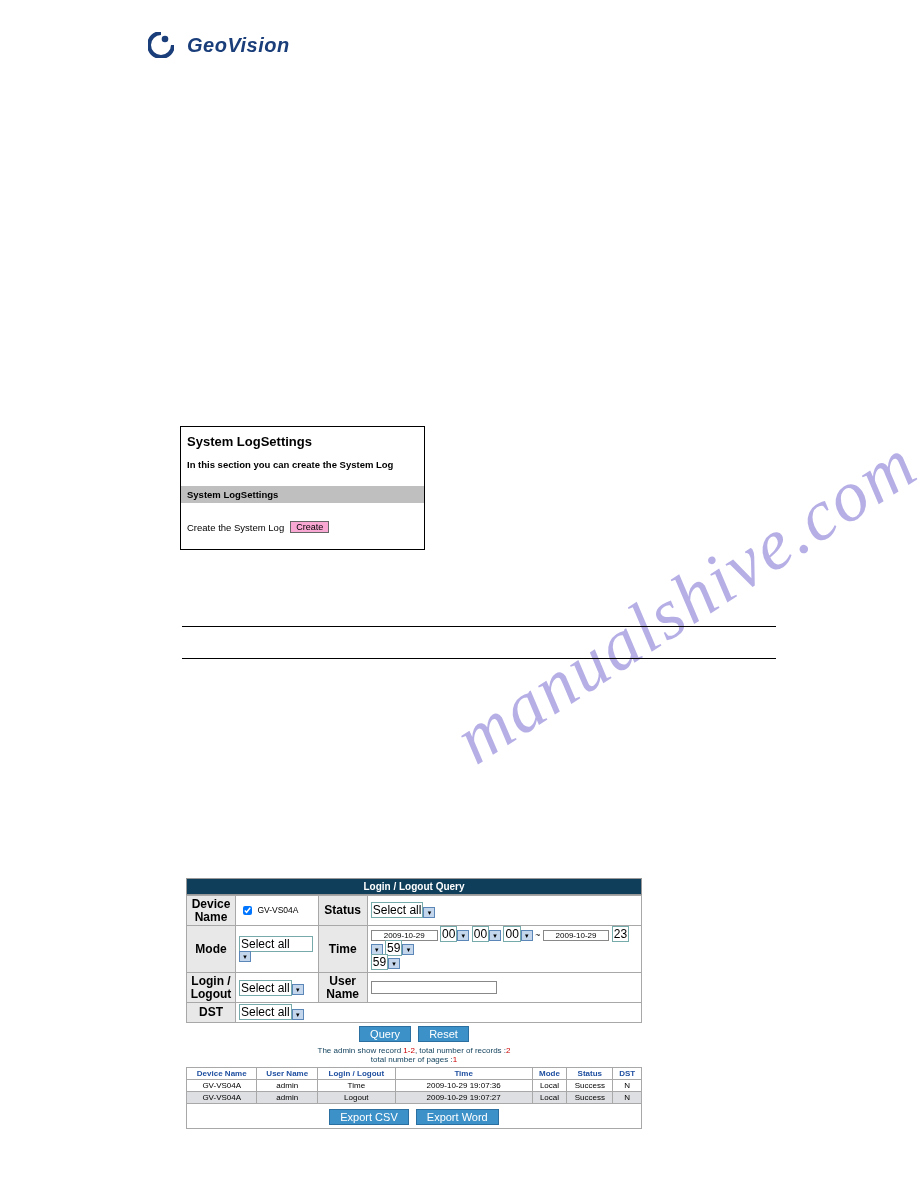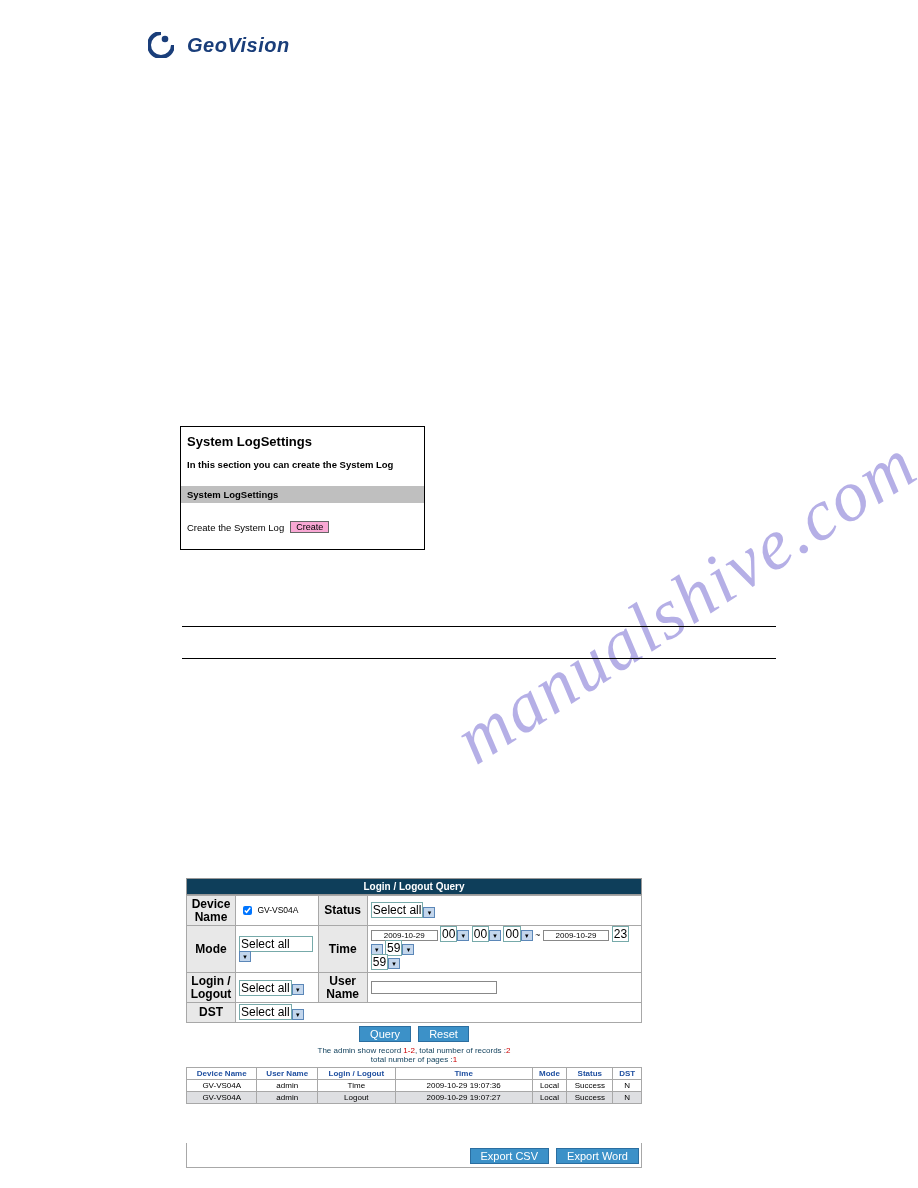--- a/index.html
+++ b/index.html
@@ -182,21 +182,21 @@
   .result-table th, .result-table td {
     border: 1px solid #a8a8a8;
     padding: 1px 3px;
     text-align: center;
   }
   .result-table th {
     color:#2050a0; font-weight:bold; background:#fff;
     font-size:8px;
   }
   .result-row-alt td { background:#dedfe2; }
-  .export-row { text-align:right; padding:5px 0 3px 0; border:1px solid #a8a8a8; border-top:none;margin-top:39px;}
+  .export-row { text-align:center; padding:5px 0 3px 0; border:1px solid #a8a8a8; border-top:none;}
 </style>
 </head>
 <body>
 
 <div class="page">
 
   <div class="logo">
     <span class="logo-mark">
       <svg viewBox="0 0 26 26" width="26" height="26">
         <path d="M13 1 A12 12 0 1 0 25 13" fill="none" stroke="#1a3e7a" stroke-width="4"></path>

